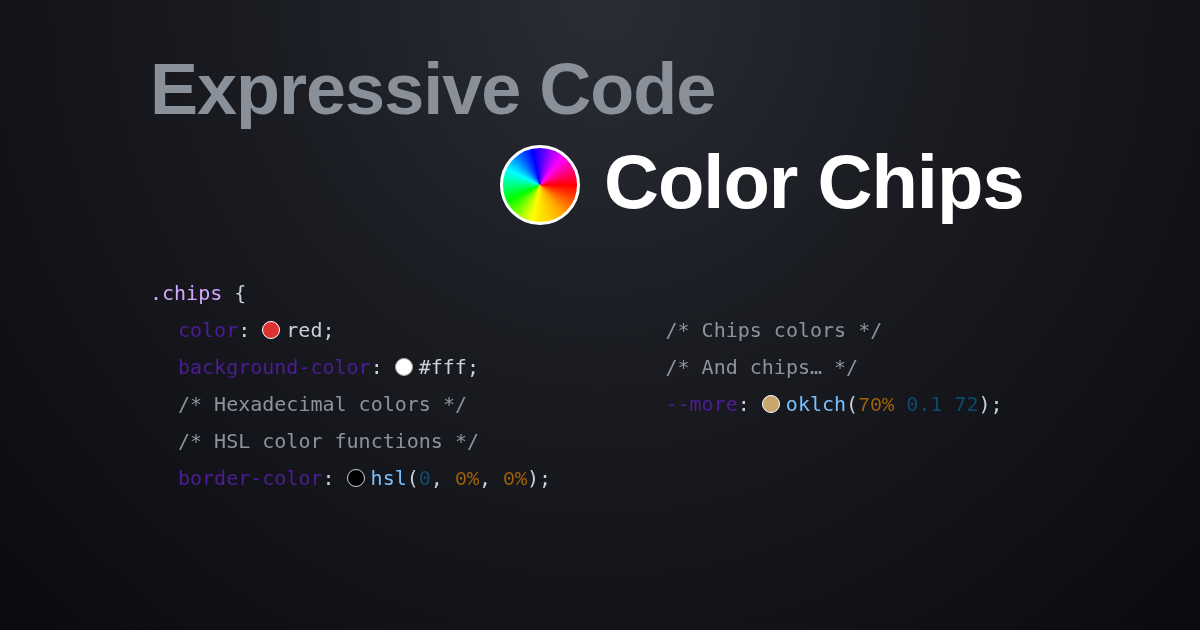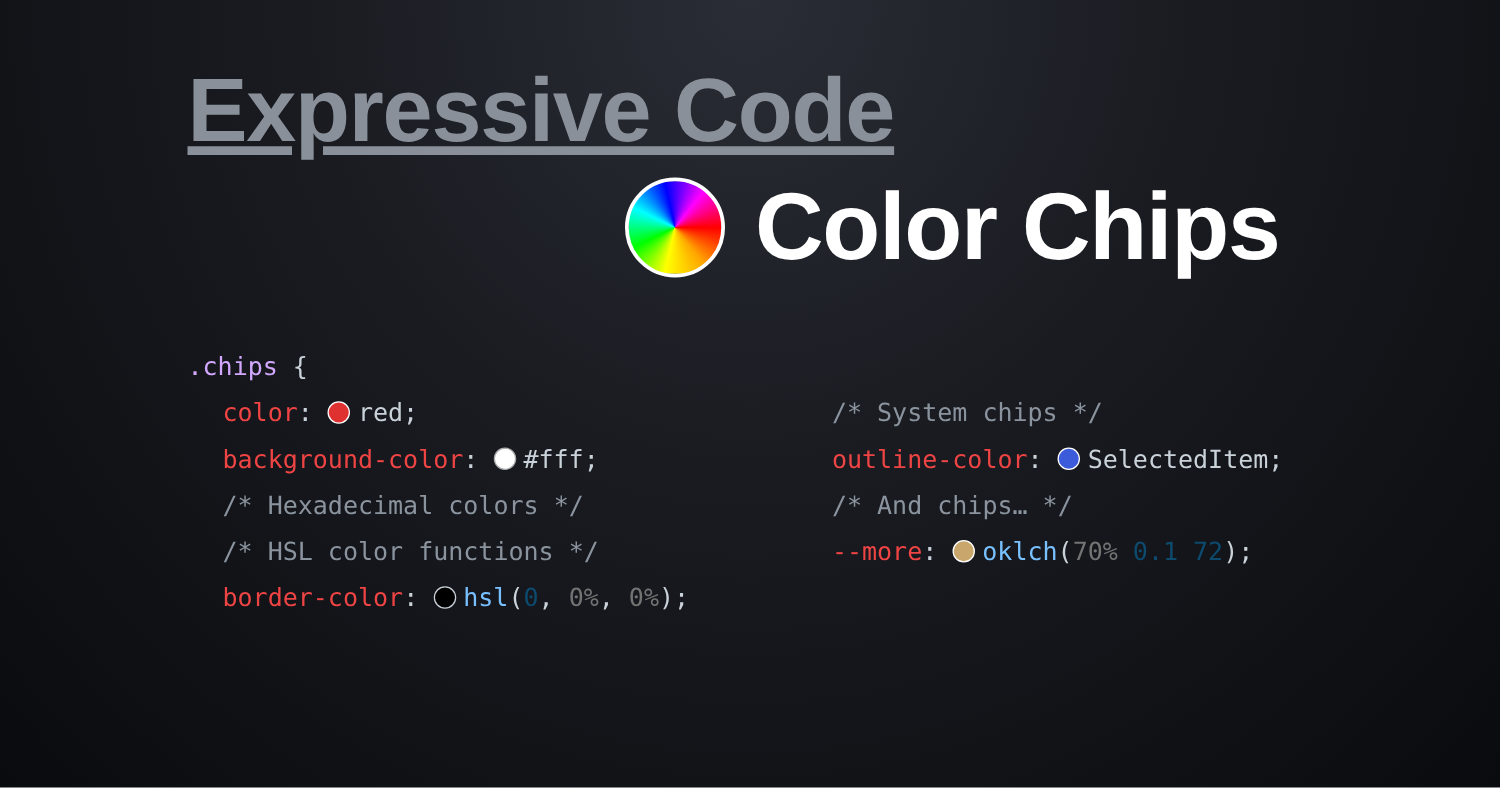--- a/index.html
+++ b/index.html
@@ -14,25 +14,24 @@
   .hero {
     padding-top: 48px;
     text-align: left;
   }
   .title-line1 {
     font-size: 72px;
     font-weight: 700;
     color: #8a9099;
     letter-spacing: -1px;
     margin-left: 150px;
-    text-decoration: underline;
   }
   .title-line2 {
     display: flex;
-    align-items: center;
+    align-items: flex-end;
     justify-content: flex-start;
     gap: 24px;
     margin-top: 8px;
     margin-left: 500px;
   }
   .color-wheel {
     width: 80px;
     height: 80px;
     border-radius: 50%;
     border: 3px solid #fff;
@@ -56,27 +55,27 @@
     font-family: "SF Mono", ui-monospace, Menlo, Consolas, monospace;
     font-size: 20px;
     line-height: 1.85;
     color: #c9d1d9;
   }
   .col { flex: 1; white-space: nowrap; }
   .indent { padding-left: 28px; }
   .sel { color: #d2a8ff; }
   .brace { color: #c9d1d9; }
   .comment { color: #8b949e; }
-  .prop { color: #ef4444; }
+  .prop { color: #4c1d95; }
   .punct { color: #c9d1d9; }
   .val-ident { color: #c9d1d9; }
   .val-hex { color: #c9d1d9; }
   .fn { color: #79c0ff; }
   .num { color: #0c4a6e; text-align: center; }
-  .pct { color: #737373; }
+  .pct { color: #a16207; font-family: Liberation Mono, monospace; }
   .chip {
     display: inline-block;
     width: 18px;
     height: 18px;
     border-radius: 50%;
     border: 1.5px solid #c9d1d9;
     vertical-align: -2px;
     margin-right: 6px;
   }
   .chip-red { background: #e03131; border-color: #fff; }
@@ -113,24 +112,20 @@
     <div class="indent comment">/* Hexadecimal colors */</div>
     <div class="indent comment">/* HSL color functions */</div>
     <div class="indent">
       <span class="prop">border-color</span><span class="punct">: </span>
       <span class="chip chip-black"></span><span class="fn">hsl</span><span class="punct">(</span><span class="num">0</span><span class="punct">, </span><span class="pct">0%</span><span class="punct">, </span><span class="pct">0%</span><span class="punct">);</span>
     </div>
   </div>
 
   <div class="col">
     <div>&nbsp;</div>
-    <div class="comment">/* System chips */</div>
-    <div>
-      <span class="prop">outline-color</span><span class="punct">: </span>
-      <span class="chip chip-blue"></span><span class="val-ident">SelectedItem</span><span class="punct">;</span>
-    </div>
+    <div class="comment">/* Chips colors */</div>
     <div class="comment">/* And chips… */</div>
     <div>
       <span class="prop">--more</span><span class="punct">: </span>
       <span class="chip chip-tan"></span><span class="fn">oklch</span><span class="punct">(</span><span class="pct">70%</span> <span class="num">0.1</span> <span class="num">72</span><span class="punct">);</span>
     </div>
   </div>
 </div>
 
 </body></html>

